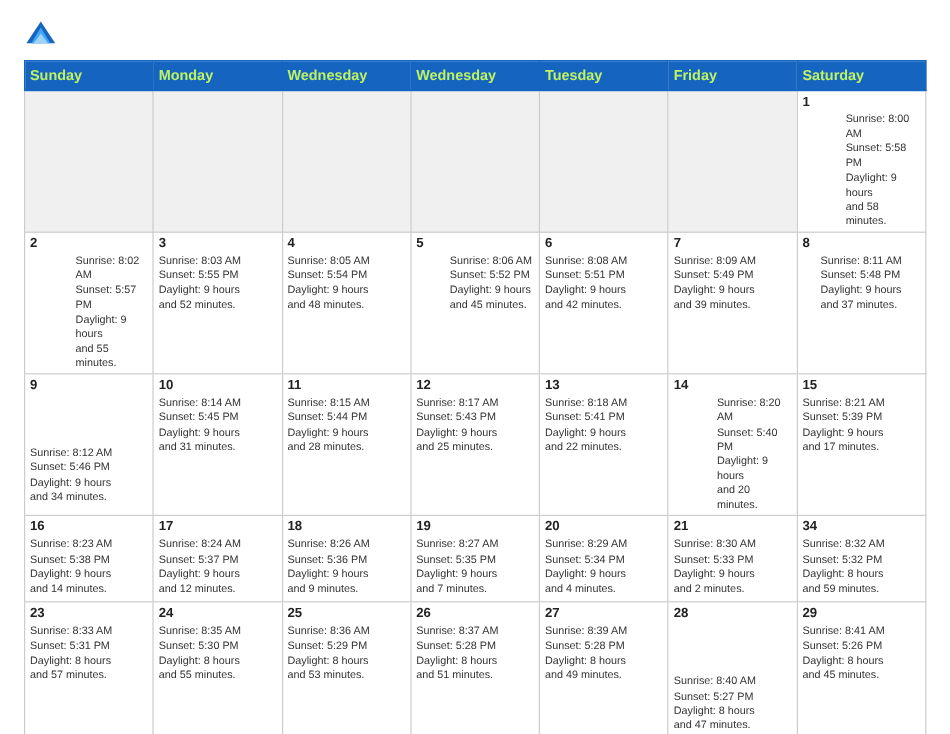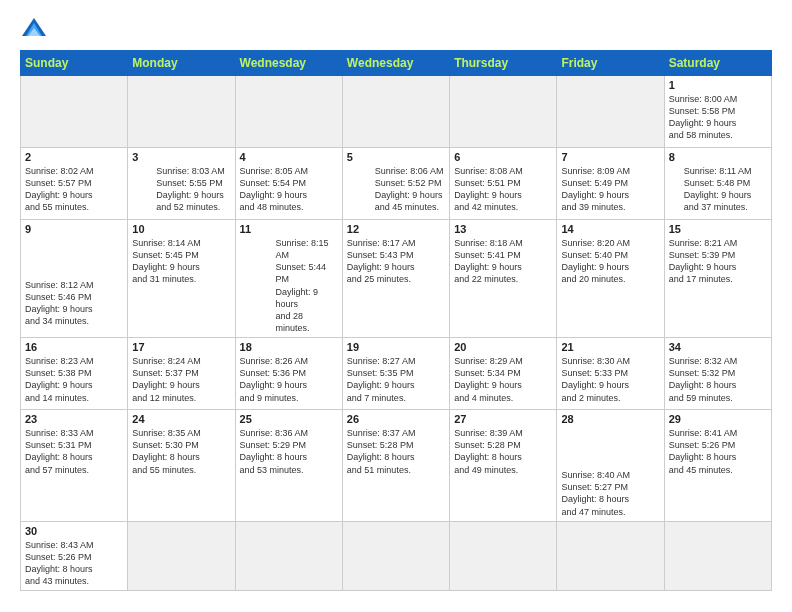--- a/index.html
+++ b/index.html
@@ -115,52 +115,52 @@
     </div>
   </div>
 
   <table class="calendar">
     <thead>
       <tr>
       <th>Sunday</th>
           <th>Monday</th>
           <th>Wednesday</th>
           <th>Wednesday</th>
-          <th>Thursday</th>
+          <th>Tuesday</th>
           <th>Friday</th>
           <th>Saturday</th>
         </tr>
     </thead>
     <tbody id="calendar-body">
     <tr>
           <td class="empty"></td>
           <td class="empty"></td>
           <td class="empty"></td>
           <td class="empty"></td>
           <td class="empty"></td>
           <td class="empty"></td>
           <td>
             <span class="day-num">1</span>
-            <div class="day-info" style="white-space: pre-line;">Sunrise: 8:00 AM
+            <div class="day-info" style="white-space: pre-line; margin-left: 36px;">Sunrise: 8:00 AM
 Sunset: 5:58 PM
 Daylight: 9 hours
 and 58 minutes.</div>
           </td>
         </tr>
         <tr>
           <td>
             <span class="day-num">2</span>
-            <div class="day-info" style="white-space: pre-line;">Sunrise: 8:02 AM
+            <div class="day-info" style="white-space: pre-line; margin-left: 38px;">Sunrise: 8:02 AM
 Sunset: 5:57 PM
 Daylight: 9 hours
 and 55 minutes.</div>
           </td>
           <td>
             <span class="day-num">3</span>
-            <div class="day-info" style="white-space: pre-line; margin-left: 24px;">Sunrise: 8:03 AM
+            <div class="day-info" style="white-space: pre-line;">Sunrise: 8:03 AM
 Sunset: 5:55 PM
 Daylight: 9 hours
 and 52 minutes.</div>
           </td>
           <td>
             <span class="day-num">4</span>
             <div class="day-info" style="white-space: pre-line;">Sunrise: 8:05 AM
 Sunset: 5:54 PM
 Daylight: 9 hours
 and 48 minutes.</div>
@@ -204,42 +204,42 @@
           </td>
           <td>
             <span class="day-num">10</span>
             <div class="day-info" style="white-space: pre-line;">Sunrise: 8:14 AM
 Sunset: 5:45 PM
 Daylight: 9 hours
 and 31 minutes.</div>
           </td>
           <td>
             <span class="day-num">11</span>
-            <div class="day-info" style="white-space: pre-line; margin-left: 36px;">Sunrise: 8:15 AM
+            <div class="day-info" style="white-space: pre-line;">Sunrise: 8:15 AM
 Sunset: 5:44 PM
 Daylight: 9 hours
 and 28 minutes.</div>
           </td>
           <td>
             <span class="day-num">12</span>
             <div class="day-info" style="white-space: pre-line;">Sunrise: 8:17 AM
 Sunset: 5:43 PM
 Daylight: 9 hours
 and 25 minutes.</div>
           </td>
           <td>
             <span class="day-num">13</span>
             <div class="day-info" style="white-space: pre-line;">Sunrise: 8:18 AM
 Sunset: 5:41 PM
 Daylight: 9 hours
 and 22 minutes.</div>
           </td>
           <td>
             <span class="day-num">14</span>
-            <div class="day-info" style="white-space: pre-line;">Sunrise: 8:20 AM
+            <div class="day-info" style="white-space: pre-line; margin-left: 36px;">Sunrise: 8:20 AM
 Sunset: 5:40 PM
 Daylight: 9 hours
 and 20 minutes.</div>
           </td>
           <td>
             <span class="day-num">15</span>
             <div class="day-info" style="white-space: pre-line;">Sunrise: 8:21 AM
 Sunset: 5:39 PM
 Daylight: 9 hours
 and 17 minutes.</div>

